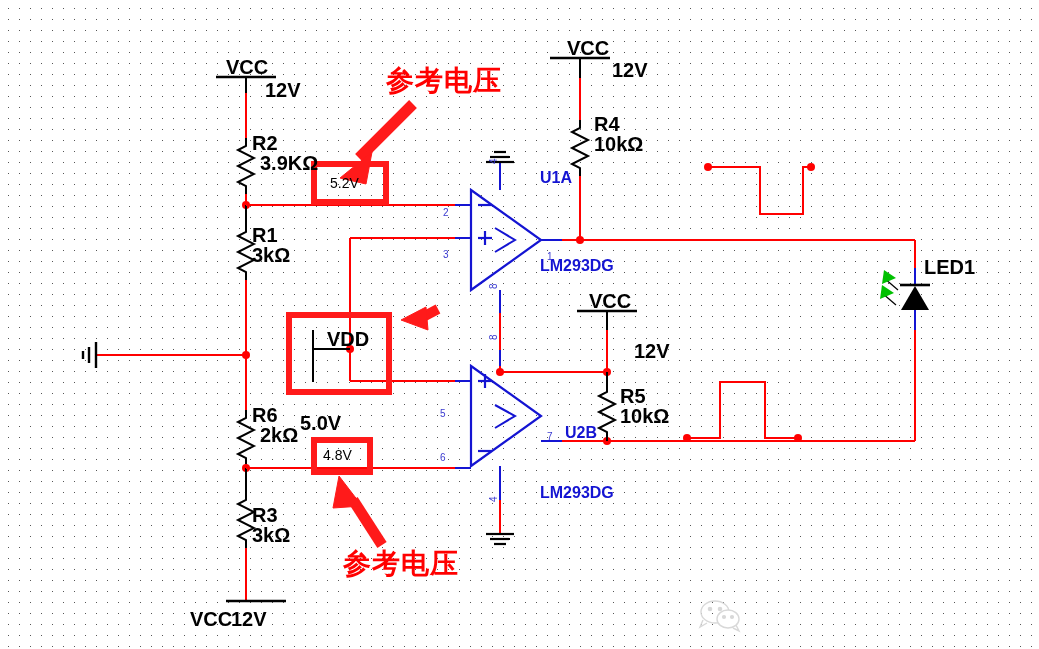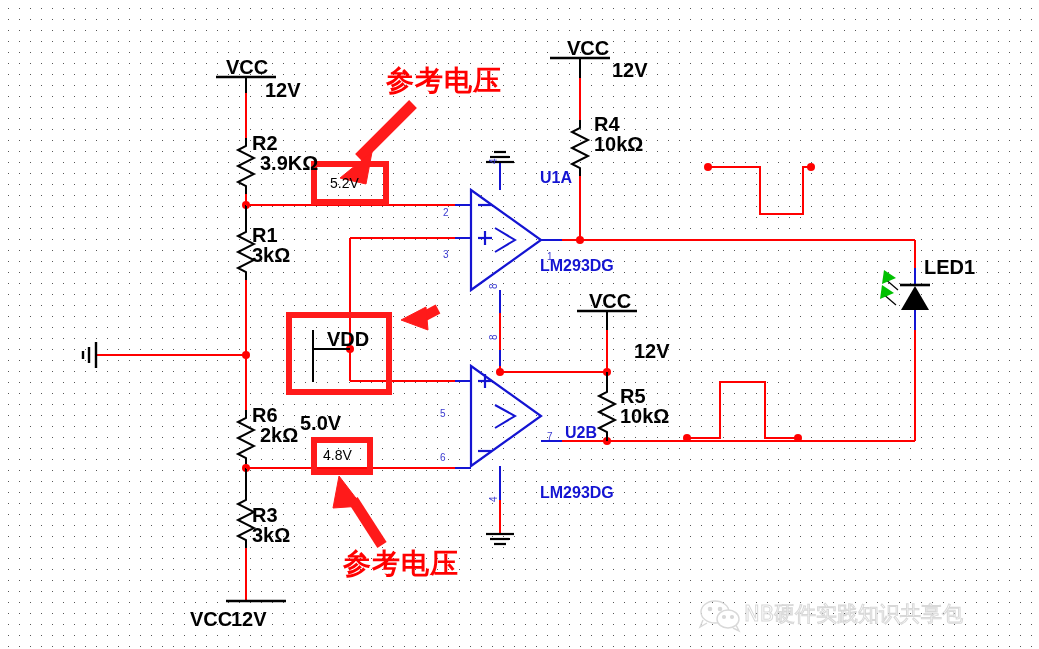--- a/index.html
+++ b/index.html
@@ -281,15 +281,14 @@
 
   <span class="lbl lbl-vbox" style="left:330px; top:176px;">5.2V</span>
   <span class="lbl lbl-vbox" style="left:323px; top:448px;">4.8V</span>
 
   <span class="lbl lbl-blk" style="left:327px; top:329px;">VDD</span>
   <span class="lbl lbl-blk" style="left:300px; top:375px;margin-top:38px;">5.0V</span>
 
   <span class="lbl lbl-cn" style="left:386px; top:67px;">参考电压</span>
   <span class="lbl lbl-cn" style="left:343px; top:550px;">参考电压</span>
 
-  <span class="wm" style="left:744px; top:600px;">NB硬件实践知识共享包</span>
 
 </div>
 
 </body></html>

